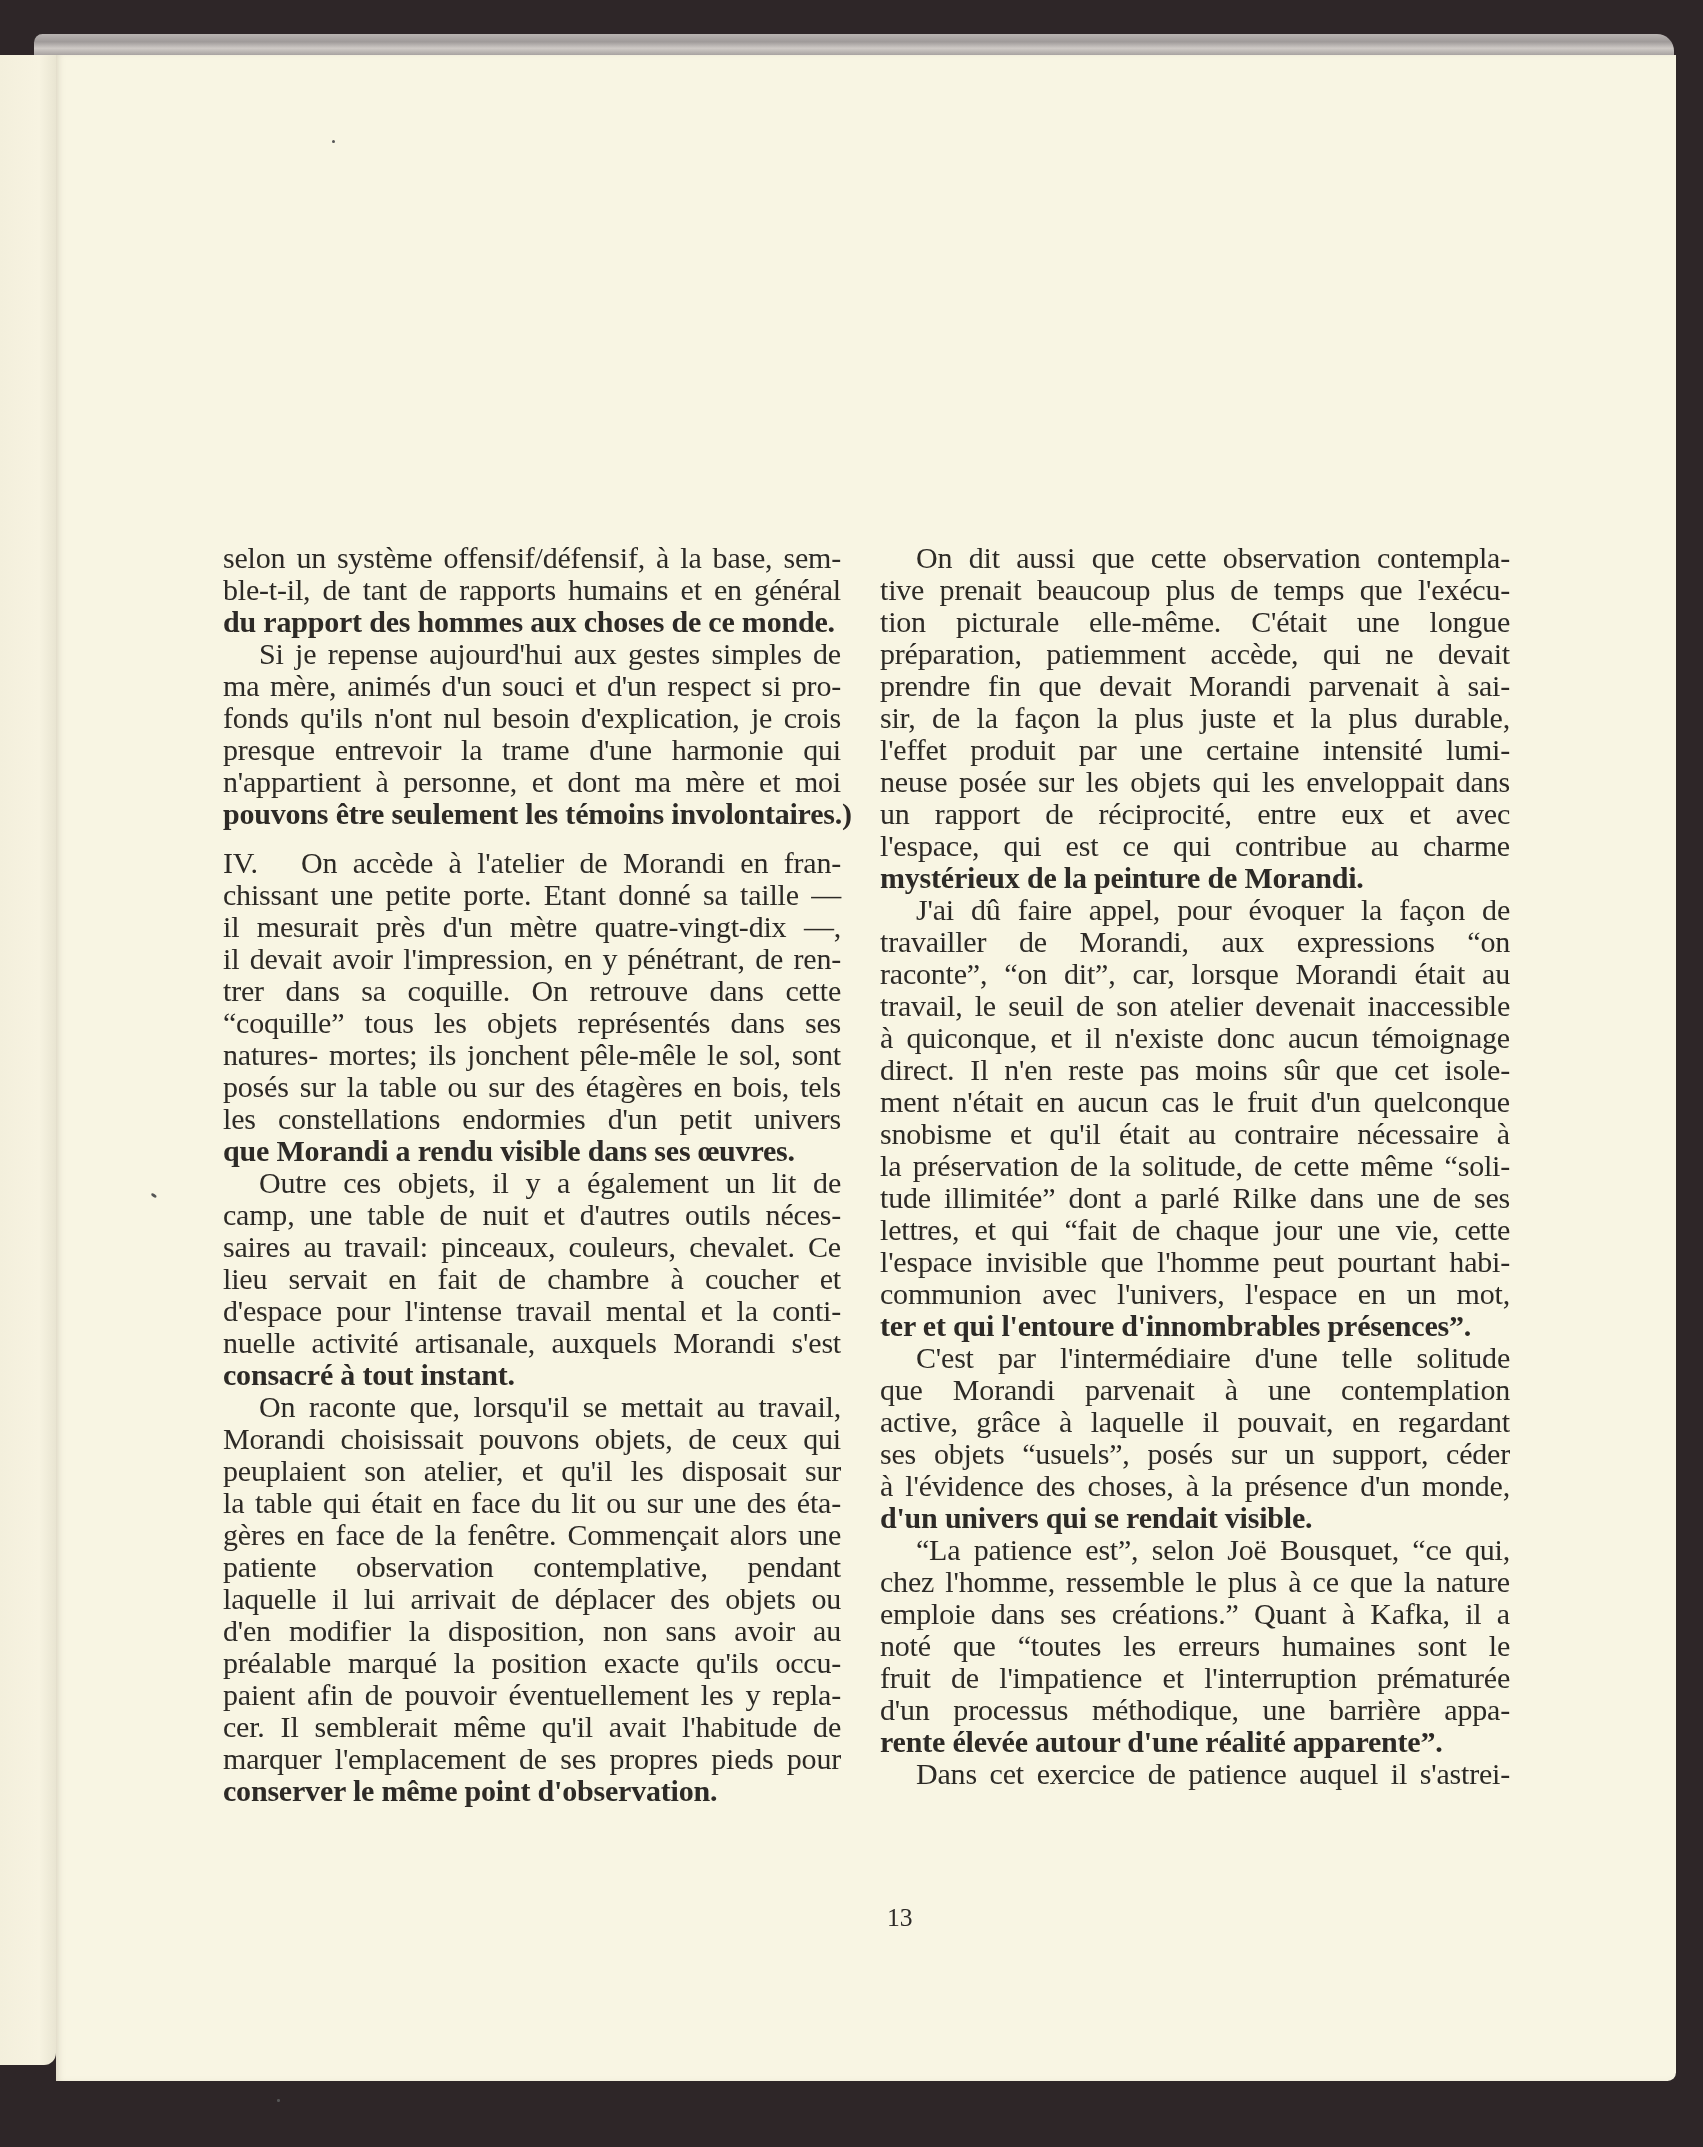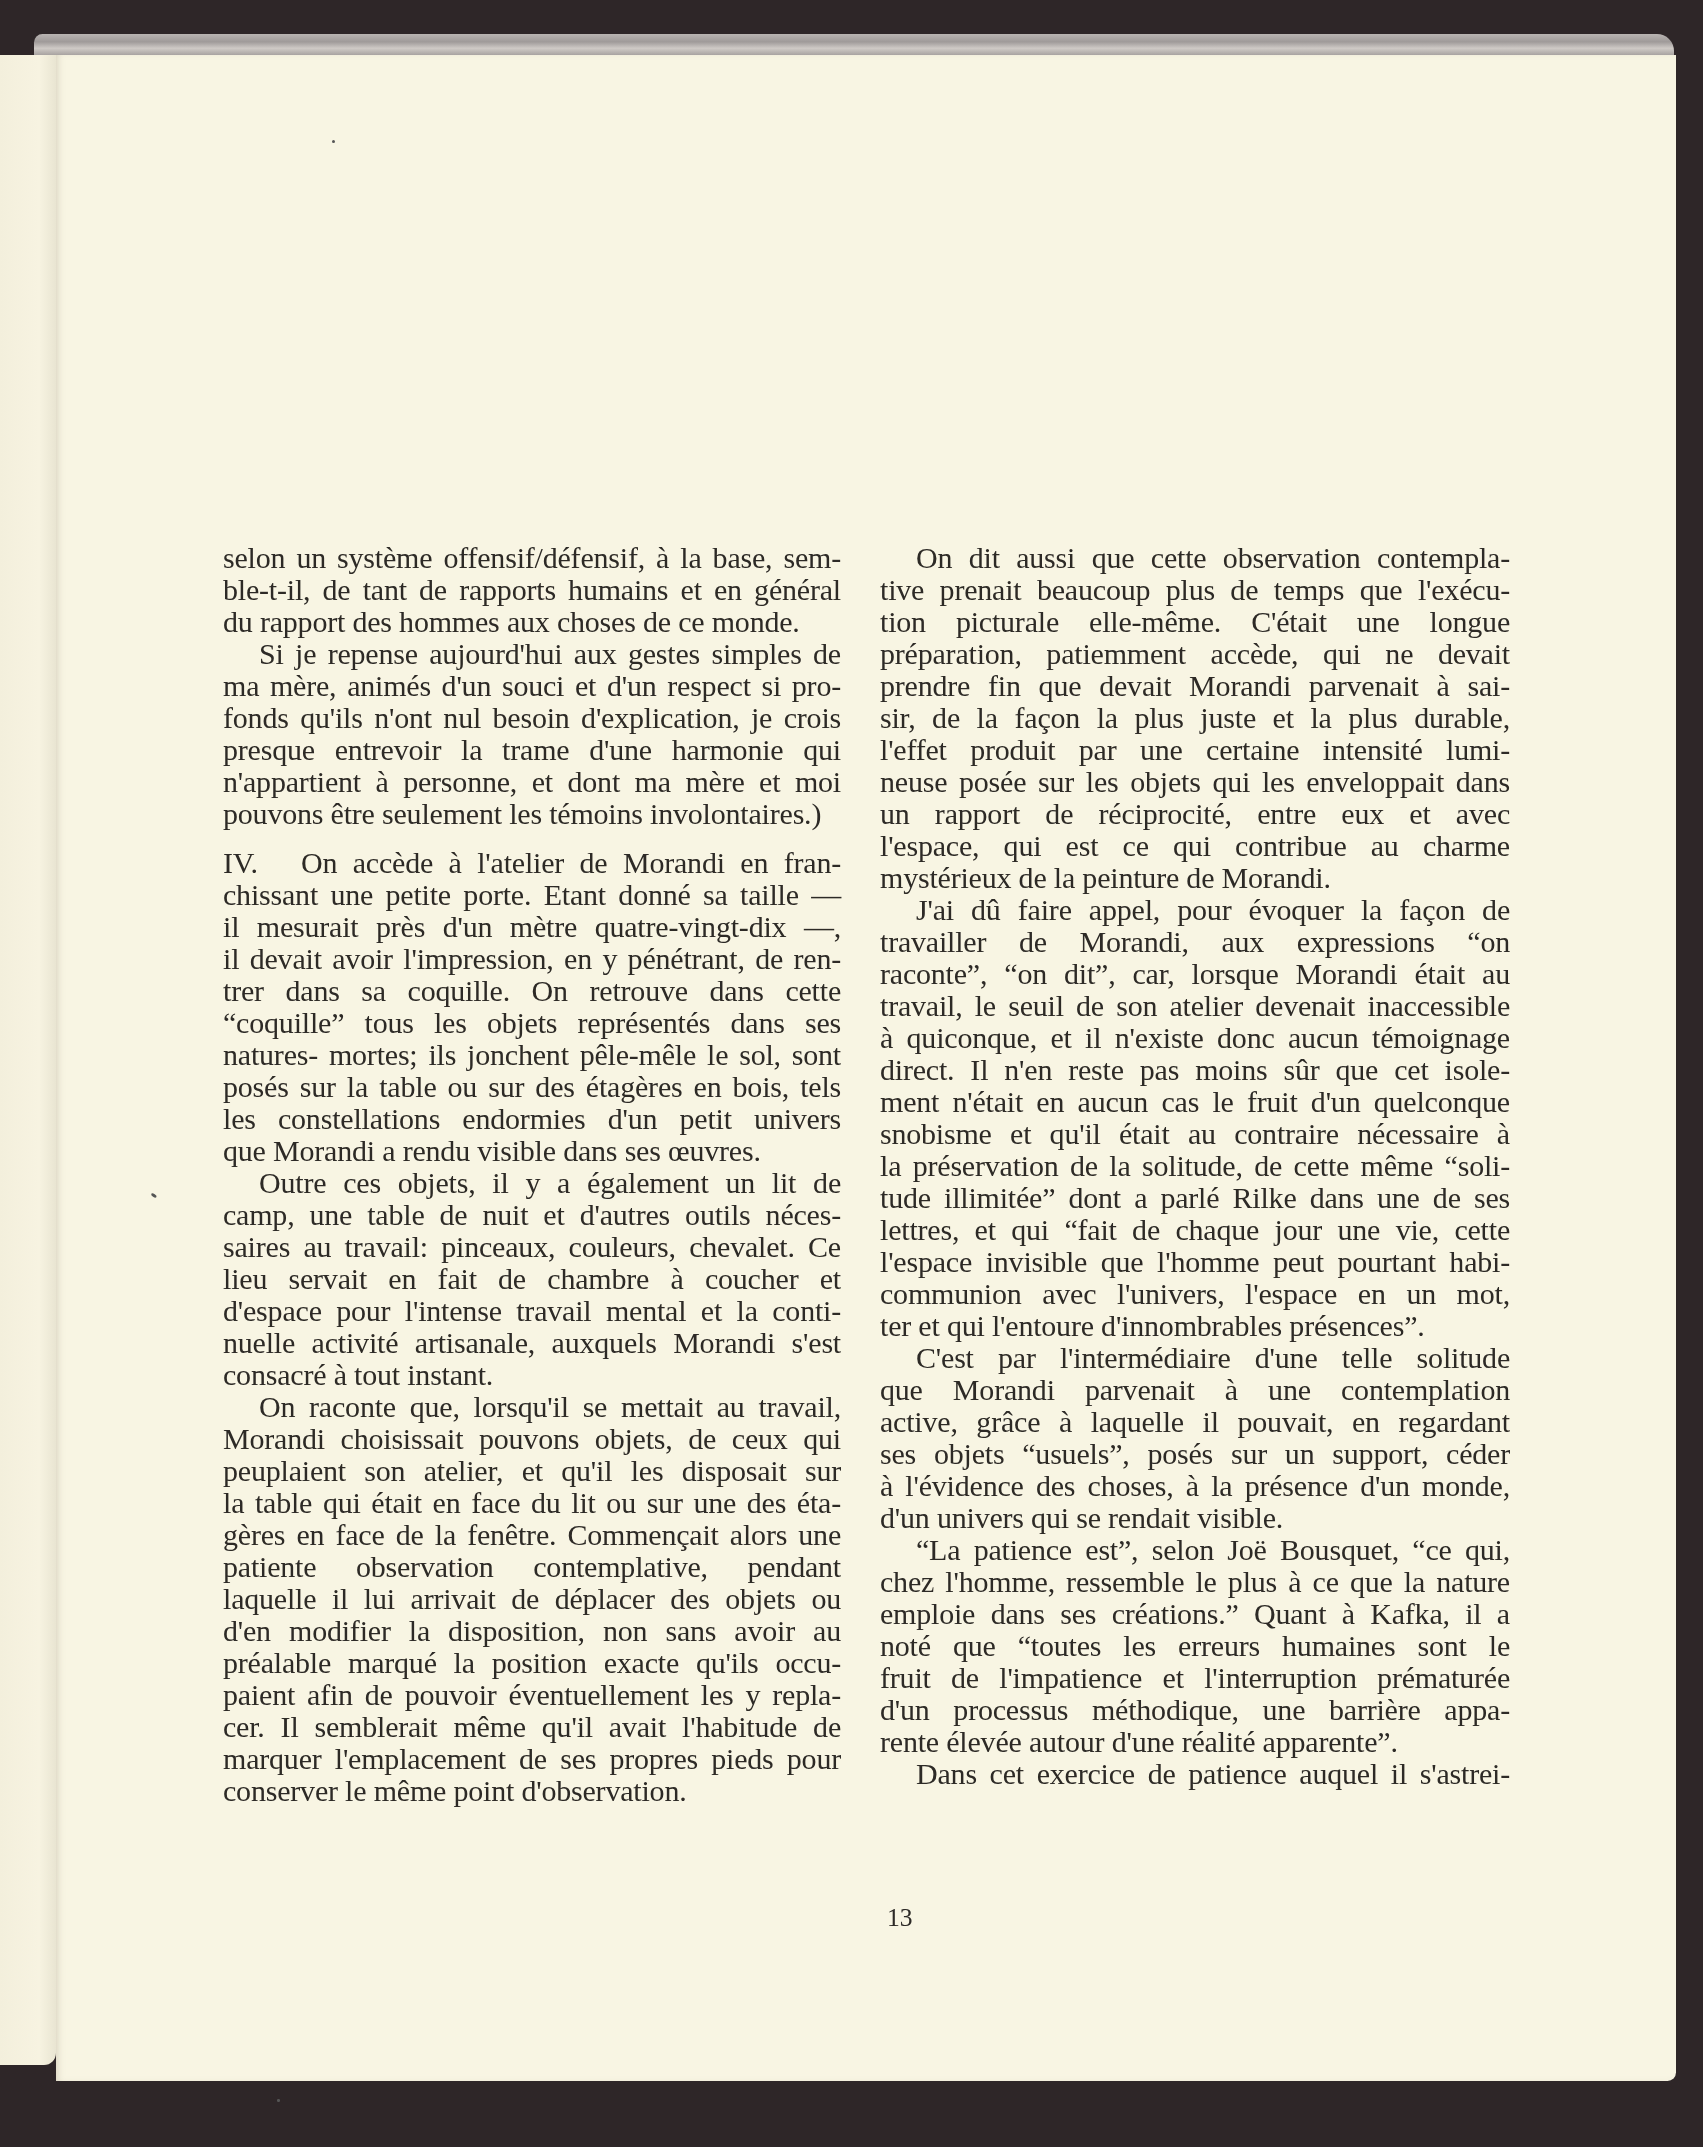--- a/index.html
+++ b/index.html
@@ -55,21 +55,21 @@
     .column.right { left: 824px; width: 630px; }
     .column p {
       margin: 0;
       text-align: justify;
       text-align-last: left;
       hyphens: manual;
     }
     .column p.section { margin-top: 17px; }
     .section-num { display: inline-block; width: 78px; }
     .line { display: block; text-align: justify; text-align-last: justify; white-space: nowrap; }
-    .line.last { text-align-last: left; }
+    .line.last { text-align-last: left; font-weight: bold; }
     .line.first-indent { padding-left: 36px; }
     .page-number {
       position: absolute;
       left: 831px;
       top: 1848px;
       font-size: 25.6px;
       color: #2d2a26;
     }
     .speck {
       position: absolute;

